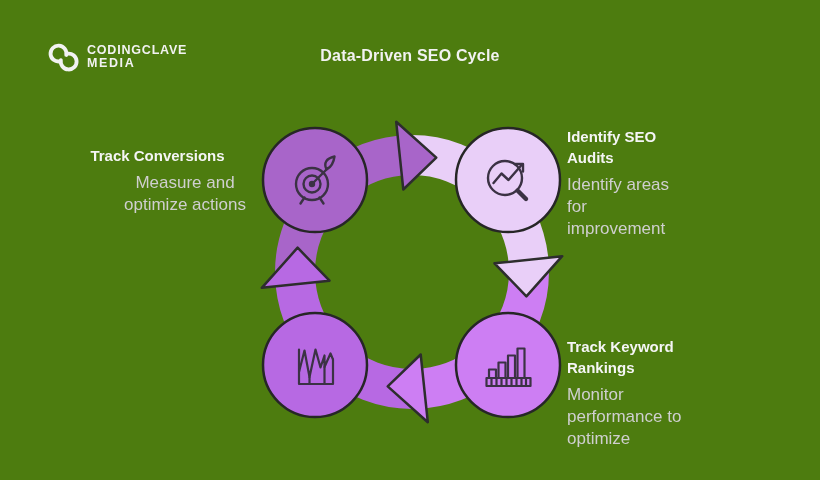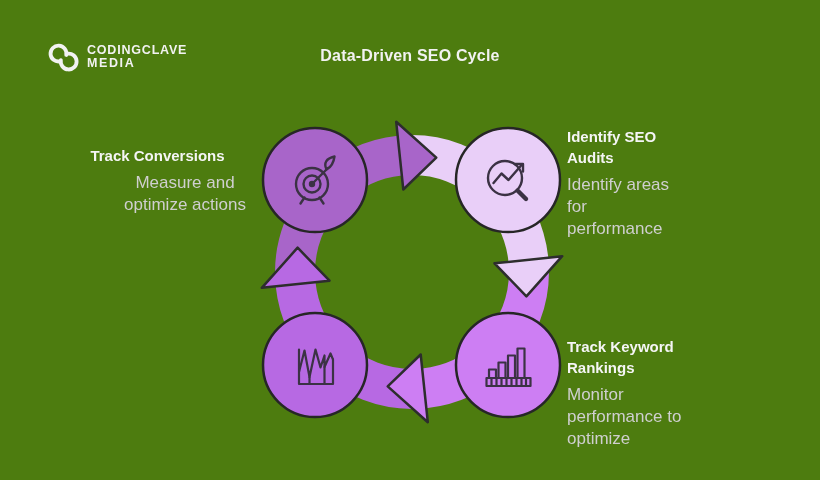--- a/index.html
+++ b/index.html
@@ -115,21 +115,21 @@
     </g>
   </svg>
 
   <div class="step-text blk-tl align-right">
     <div class="step-title">Track Conversions</div>
     <div class="step-desc">Measure and optimize actions</div>
   </div>
 
   <div class="step-text blk-tr align-left">
     <div class="step-title">Identify SEO Audits</div>
-    <div class="step-desc">Identify areas for performance</div>
+    <div class="step-desc">Identify areas for improvement</div>
   </div>
 
   <div class="step-text blk-br align-left">
     <div class="step-title">Track Keyword Rankings</div>
     <div class="step-desc">Monitor performance to optimize</div>
   </div>
 
 
 </div>
 

